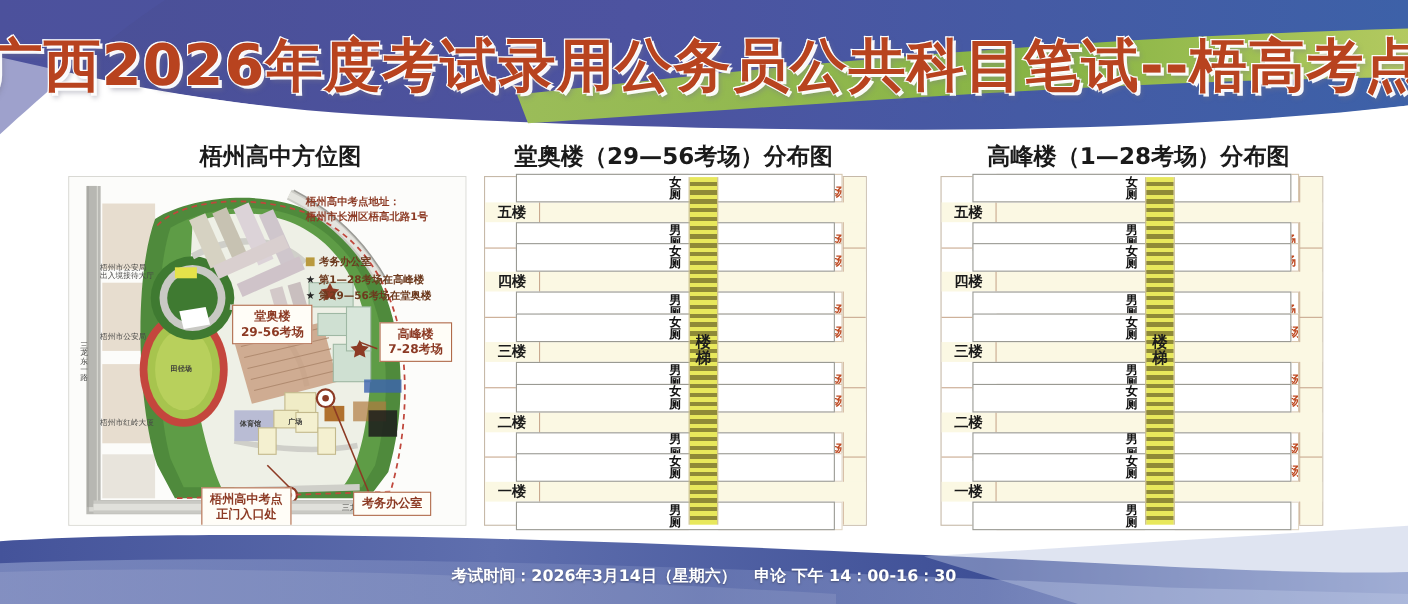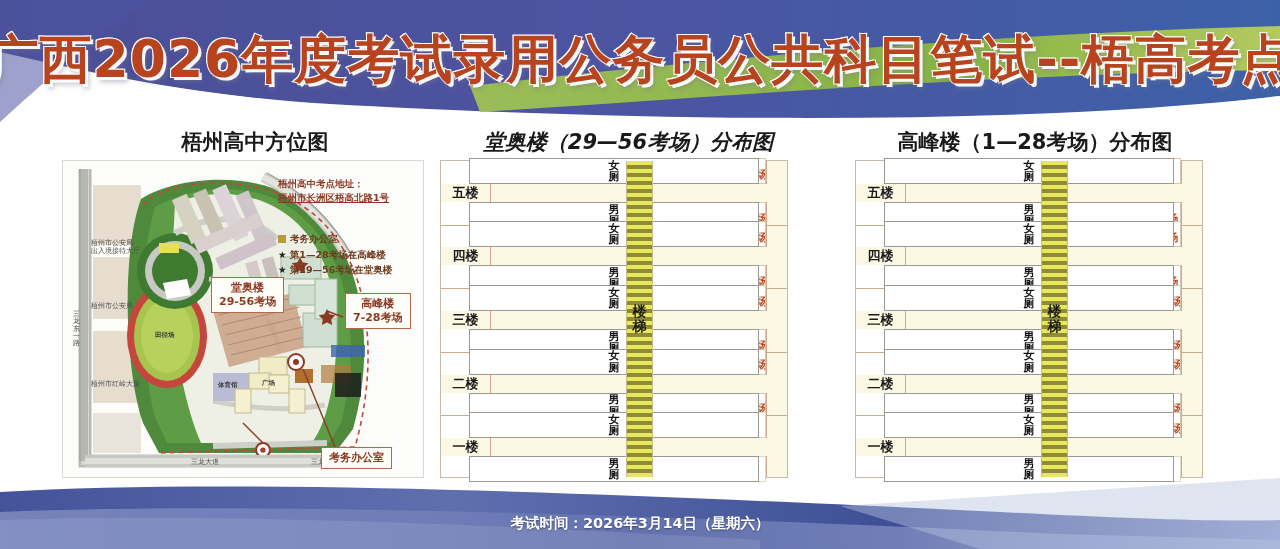--- a/index.html
+++ b/index.html
@@ -30,21 +30,21 @@
     font-family:"DejaVu Sans","Liberation Sans",sans-serif;
   }
 
   
   .col-title{
     position:absolute; z-index:4;
     font-size:21px; font-weight:bold; color:#1a1a1a; white-space:nowrap;
     text-align:center;
   }
   #title-map   { left:95px;  top:128px; width:320px; }
-  #title-tang  { left:456px; top:128px; width:345px;font-style:italic; }
+  #title-tang  { left:440px; top:128px; width:345px; }
   #title-gao   { left:855px; top:128px; width:360px; }
 
   
   .map-panel{
     position:absolute; left:62px; top:160px; width:362px; height:318px; z-index:4;
     background:#fdfdfb; border:1px solid #d9d9d4; overflow:hidden;
   }
   .mv{position:absolute;}
 
   .map-note{
@@ -282,21 +282,21 @@
     <path d="M204,12 C242,32 270,60 290,96" stroke="#9c9c97" stroke-width="1.4" fill="none"></path>
 
     <path d="M80,44 C100,22 160,14 214,32 C262,50 290,92 300,140
              C310,192 304,244 292,286 L96,292" stroke="#c0473c" stroke-width="1.6" fill="none" stroke-dasharray="5 4"></path>
 
     <rect x="22" y="294" width="300" height="12" fill="#c9c9c4"></rect>
     <rect x="22" y="297" width="300" height="6" fill="#e0e0db"></rect>
   </svg>
 
   <div class="map-note" style="left:215px; top:16px;">梧州高中考点地址：</div>
-  <div class="map-note" style="left:215px; top:30px;text-decoration:underline;">梧州市长洲区梧高北路1号</div>
+  <div class="map-note" style="left:215px; top:30px;">梧州市长洲区梧高北路1号</div>
 
   <div class="legend">
     <div>
       <span class="sq"></span><span>考务办公室</span>
     </div>
     <div>
       <span class="st">★</span>
       <span>第1—28考场在高峰楼</span>
     </div>
     <div>
@@ -308,20 +308,24 @@
   <div class="callout" style="left:148px; top:116px;">
     <div>堂奥楼</div>
     <div>29-56考场</div>
   </div>
 
   <div class="callout" style="left:282px; top:132px;">
     <div>高峰楼</div>
     <div>7-28考场</div>
   </div>
 
+  <div class="callout" style="left:120px; top:282px;">
+    <div>梧州高中考点</div>
+    <div>正门入口处</div>
+  </div>
 
   <div class="callout" style="left:258px; top:286px;">
     <div>考务办公室</div>
   </div>
 
   <svg class="mv" style="left:0;top:0;z-index:6;pointer-events:none" width="362" height="318">
     <g stroke="#8c3a24" stroke-width="1.4" fill="none">
       <path d="M200,282 L180,262"></path>
       <path d="M272,286 L240,208"></path>
       <path d="M280,156 L264,150"></path>
@@ -717,13 +721,14 @@
       </div>
       <div class="stair-col">
         <span>楼</span>
         <span>梯</span>
       </div>
     </div>
 </div>
 
 <div class="footer">
   <span>考试时间：2026年3月14日（星期六）</span>
+  <span>申论 下午 14：00-16：30</span>
 </div>
 
 </body></html>

